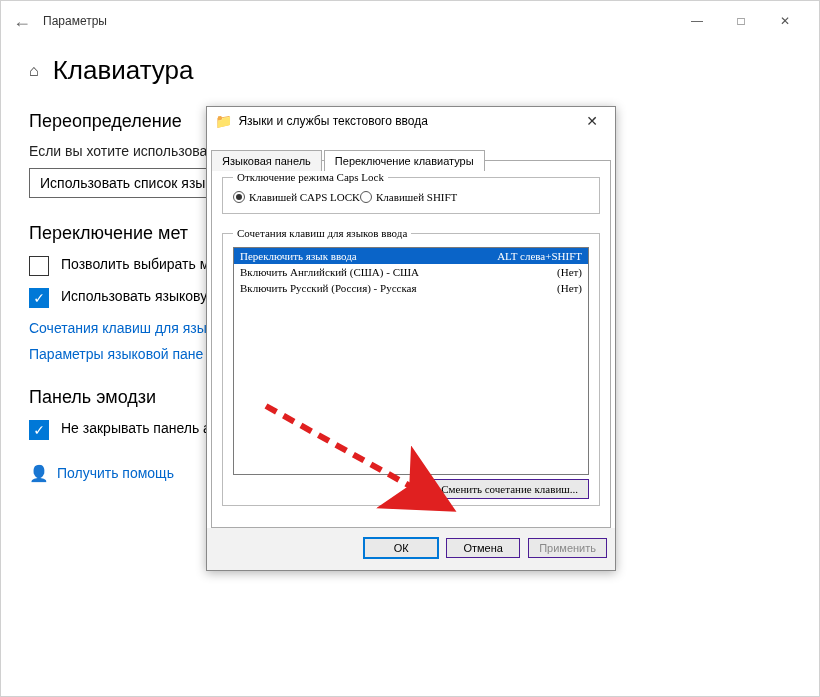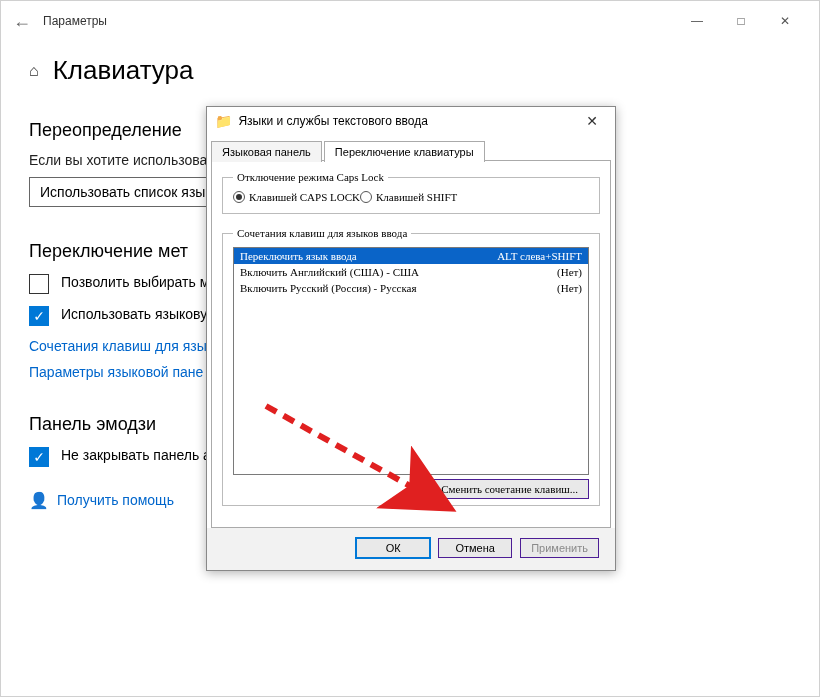--- a/index.html
+++ b/index.html
@@ -28,21 +28,21 @@
   .settings-titlebar .spacer { flex: 1; }
   .winbtn {
     width: 44px; height: 30px; display: flex; align-items: center;
     justify-content: center; font-size: 12px; color: #555;
   }
   .settings-body { padding: 0 28px; }
   .page-header { display: flex; align-items: center; margin: 14px 0 22px; }
   .home-icon { font-size: 16px; margin-right: 14px; color: #333; }
   .page-title { font-size: 26px; font-weight: 400; }
   .section-h {
-    font-size: 18px; font-weight: 400; margin-top: 34px; margin-bottom: 10px;
+    font-size: 18px; font-weight: 400; margin-top: 25px; margin-bottom: 10px;
   }
   .body-text { font-size: 14px; color: #222; line-height: 1.4; }
   .dropdown {
     border: 1px solid #666; padding: 6px 10px; font-size: 14px;
     display: inline-block; min-width: 220px; margin-top: 6px;
   }
   .check-row {
     display: flex; align-items: flex-start; gap: 12px; margin: 12px 0;
     font-size: 14px;
   }
@@ -70,21 +70,21 @@
     height: 28px; display: flex; align-items: center; padding: 0 8px;
     font-size: 12px;
   }
   .modal-titlebar .micon { font-size: 14px; margin-right: 6px; }
   .modal-titlebar .spacer { flex: 1; }
   .modal-close { width: 30px; text-align: center; font-size: 14px; color: #333; }
   .tabstrip { display: flex; padding: 4px 4px 0; }
   .tab {
     border: 1px solid #aaa; border-bottom: none; padding: 4px 10px;
     font-size: 11px; background: #f4f4f4; margin-right: 2px;
-    position: relative; top: 2px;
+    position: relative; top: 11px;
   }
   .tab.active { background: #fff; }
   .tab-panel {
     border: 1px solid #aaa; margin: 0 4px; padding: 10px 10px 8px;
     background: #fff;
   }
   fieldset {
     border: 1px solid #bbb; padding: 8px 10px 10px; margin: 0 0 13px; font-family: Liberation Serif, serif;
   }
   legend { font-size: 11px; padding: 0 4px; }
@@ -102,21 +102,21 @@
   .listrow.selected { background: #0a64c8; color: #fff; }
   .btn {
     font-size: 11px; padding: 3px 10px; min-width: 74px;
     background: #e9e9e9; border: 1px solid #4c1d95; text-align: center;
   }
   .btn.primary { border: 1px solid #0078d7; outline: 1px solid #0078d7; }
   .btn.disabled { color: #8a8a8a; }
   .change-row { text-align: right; margin-top: 8px; }
   .modal-buttons {
     display: flex; justify-content: flex-end; gap: 8px;
-    padding: 10px 16px 12px; background: #f2f2f2;
+    padding: 10px 8px 12px; background: #f2f2f2;
   }
 
   
   .arrow-svg { position: absolute; left: 250px; top: 390px; pointer-events: none; }
 </style>
 </head>
 <body>
 
 <div class="settings-titlebar">
   <span class="back">←</span>

